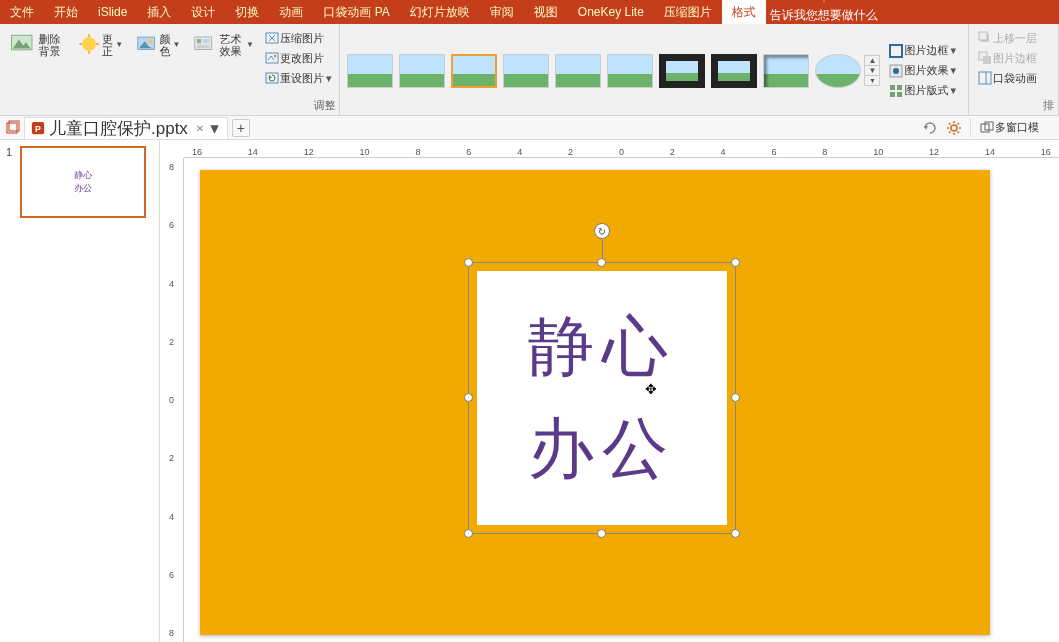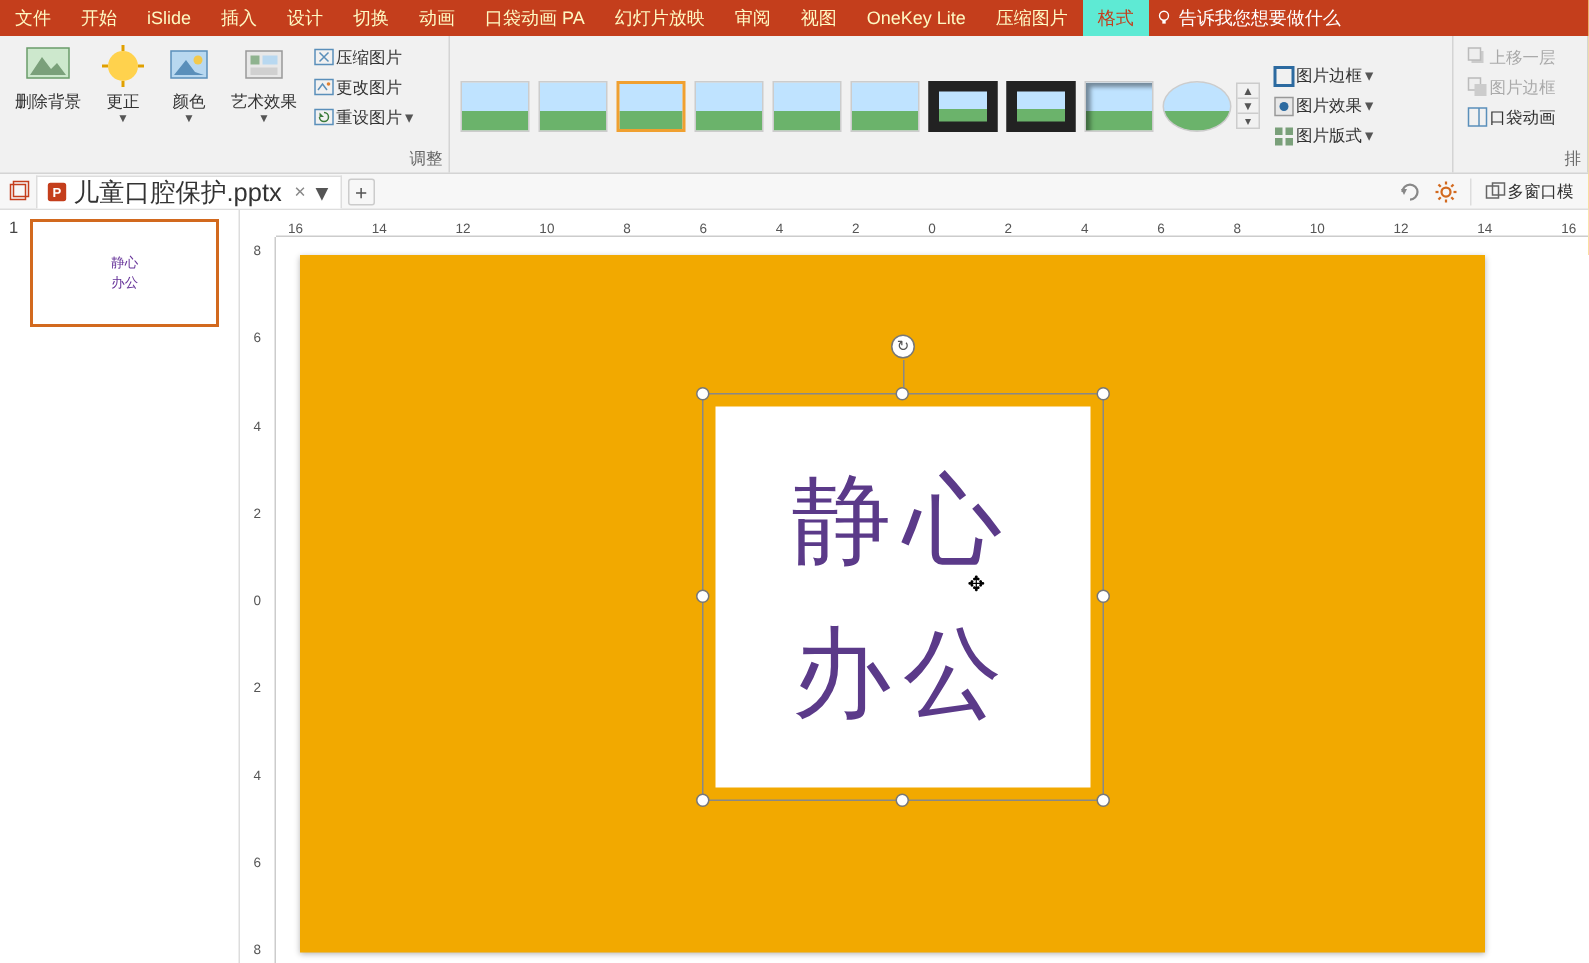--- a/index.html
+++ b/index.html
@@ -1,30 +1,30 @@
 <!DOCTYPE html>
 <html><head>
 <meta charset="utf-8">
 <style>
   * { margin: 0; padding: 0; box-sizing: border-box; font-family: "Microsoft YaHei", sans-serif; }
   body { width: 1059px; height: 642px; background: #fff; overflow: hidden; font-size: 12px; color: #333; }
 
   .tabbar { display: flex; background: #c43e1c; height: 24px; align-items: stretch; }
   .tab { color: #fef9c3; padding: 0 10px; display: flex; align-items: center; cursor: pointer; font-size: 12px; }
-  .tab.active { background: #5eead4; color: #c43e1c; }
-  .tell-me { display: flex; align-items: center; color: #fff; gap: 4px; margin-left: 4px;}
+  .tab.active { background: #ffffff; color: #c43e1c; }
+  .tell-me { display: flex; align-items: center; color: #fff; gap: 4px; margin-left: 4px; flex-direction: column;}
   .tell-me svg { width: 12px; height: 12px; }
 
   .ribbon { background: #f1f1f1; border-bottom: 1px solid #d4d4d4; height: 92px; display: flex; }
   .group { display: flex; flex-direction: column; border-right: 1px solid #d4d4d4; padding: 2px 4px 0 4px; }
   .group-body { flex: 1; display: flex; align-items: flex-start; }
   .group-label { text-align: right; font-size: 11px; color: #666; padding-bottom: 2px; position: relative; }
   .group-label.with-launcher::after { content: "◢"; position: absolute; right: 2px; bottom: 1px; font-size: 8px; color: #888; }
 
-  .bigbtn { display: flex; flex-direction: column; align-items: center; justify-content: flex-start; padding: 2px 6px; cursor: pointer; min-width: 40px; }
+  .bigbtn { display: flex; flex-direction: row; align-items: center; justify-content: flex-start; padding: 2px 6px; cursor: pointer; min-width: 40px; }
   .bigbtn .ic { width: 32px; height: 32px; margin-bottom: 2px; }
   .bigbtn span { font-size: 11px; text-align: center; line-height: 1.1; }
   .bigbtn .dd { font-size: 8px; color: #555; margin-top: 1px; }
 
   .smallrow { display: flex; align-items: center; cursor: pointer; padding: 2px 4px; gap: 0; }
   .smallrow .ic-s { width: 16px; height: 16px; flex-shrink: 0; }
   .smallrow span { font-size: 11px; white-space: nowrap; }
   .dd-s { font-size: 8px; color: #555; margin-left: 2px; }
 
   .thumb { width: 46px; height: 34px; border: 1px solid #ccc; margin: 4px 3px; background: linear-gradient(#bfe3ff 60%, #6bb36b 60%); position: relative; cursor: pointer; }
@@ -37,21 +37,21 @@
   .gallery-more div{flex:1;display:flex;align-items:center;justify-content:center;font-size:8px;color:#555;cursor:pointer;}
   .gallery-more div:nth-child(2){border-top:1px solid #ccc;border-bottom:1px solid #ccc;}
 
   .doc-tabs { height: 24px; background: #f7f7f7; border-bottom: 1px solid #ddd; display: flex; align-items: center; padding-left: 4px; gap: 4px; }
   .doc-tabs .mini-ic { width:16px;height:16px;cursor:pointer; }
   .doc-tab { display:flex;align-items:center;gap:4px;background:#fff;border:1px solid #ddd;border-bottom:none;padding:2px 6px;height:22px;cursor:pointer;}
   .doc-tab span{font-size:17px;}
   .doc-tab .close{font-size:10px;color:#888;margin-left:4px;cursor:pointer;}
   .doc-tab .dd-s{margin-right:2px;}
   .plus-tab{width:18px;height:18px;border:1px solid #ccc;border-radius:2px;display:flex;align-items:center;justify-content:center;cursor:pointer;color:#555;font-size:14px;line-height:1;}
-  .docbar-right{margin-left:auto;display:flex;align-items:center;gap:8px;padding-right:10px;}
+  .docbar-right{margin-left:auto;display:flex;align-items:center;gap:8px;padding-right:20px;}
   .docbar-right .ic-s{width:16px;height:16px;cursor:pointer;}
   .docbar-right .sep{width:1px;height:18px;background:#ddd;}
 
   .workspace { display:flex; height: calc(642px - 24px - 92px - 24px); }
   .slidepanel { width: 160px; background:#fff; border-right:1px solid #ddd; padding:6px; }
   .slidenum { font-size:11px; color:#444; }
   .slidethumb { border:2px solid #d2691e; width:126px; height:72px; background:#fff; margin-left:4px; position:relative; }
   .slidethumb-inner { position:absolute; inset:4px; background:#fff; display:flex; align-items:center; justify-content:center;}
   .slidethumb-inner .mini-box{ background:#fff; display:flex;flex-direction:column;align-items:center;justify-content:center; font-size:9px; color:#663399; font-family:"KaiTi","STKaiti",serif;}
 

